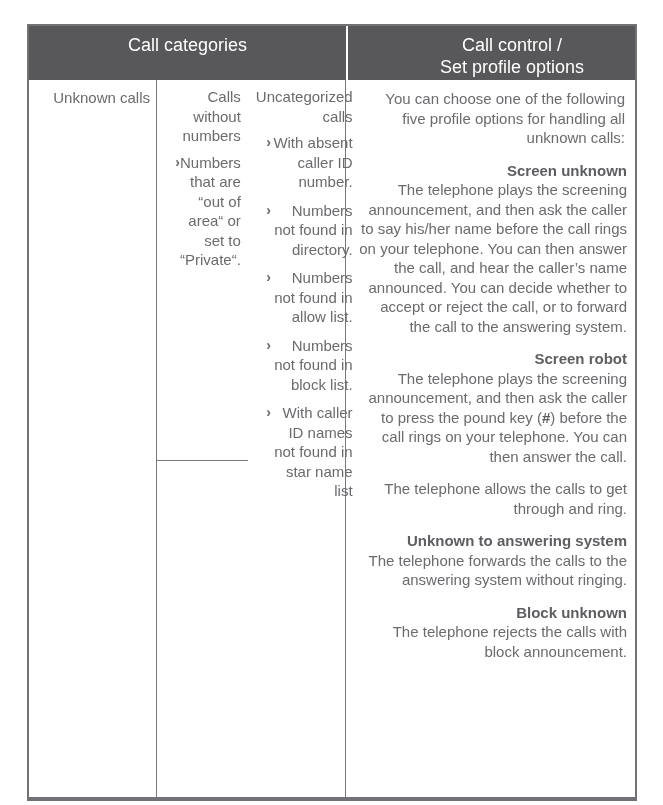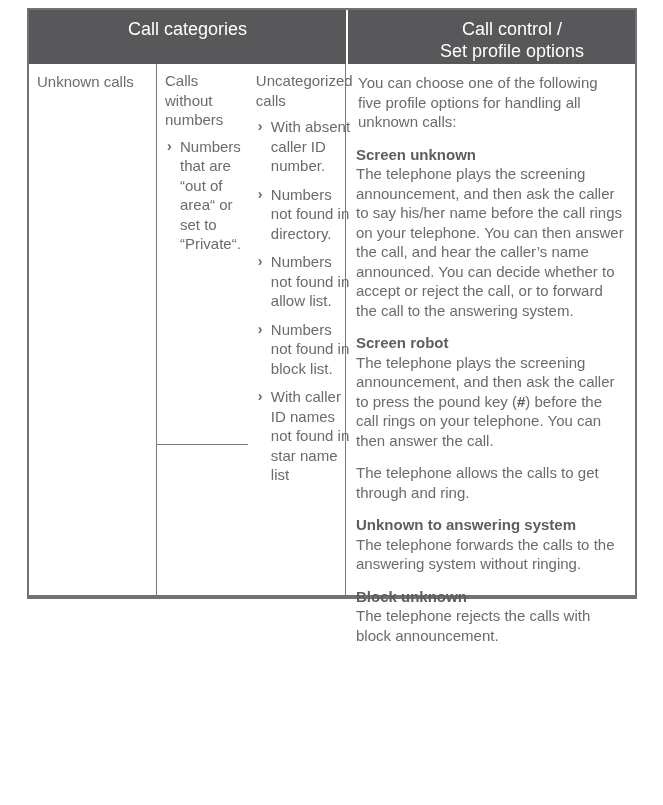--- a/index.html
+++ b/index.html
@@ -10,21 +10,21 @@
     font-family: "Liberation Sans", "DejaVu Sans", sans-serif;
   }
   .page {
     position: relative;
     width: 663px; height: 805px;
     background: #ffffff;
     overflow: hidden;
   }
   .doc-table {
     position: absolute;
-    left: 27px; top: 8px;
+    left: 27px; top: 24px;
     width: 610px;
     border: 2px solid #717276;
     border-bottom-width: 4px;
     background: #0f172a;
   }
   
   .thead {
     display: flex;
     background: #58585a;
     color: #ffffff;
@@ -35,25 +35,26 @@
     padding-top: 8px;
     font-size: 18px;
     line-height: 22px;
   }
   .th-categories { width: 317px; }
   .th-control { flex: 1; border-left: 2px solid #ffffff; }
   .th .line { display: block; padding-left: 41px; }
   
   .tbody {
     display: flex;
-    height: 531px;
+    height: 717px;
     background: #ffffff;
     color: #6a6b6e;
     font-size: 15px;
     line-height: 19.5px;
+    text-align: right;
   }
   .col-category {
     width: 127px;
     padding: 8px 6px 0 8px;
   }
   .col-sub {
     width: 190px;
     border-left: 1px solid #77787b;
     border-right: 1px solid #77787b;
     display: flex;

